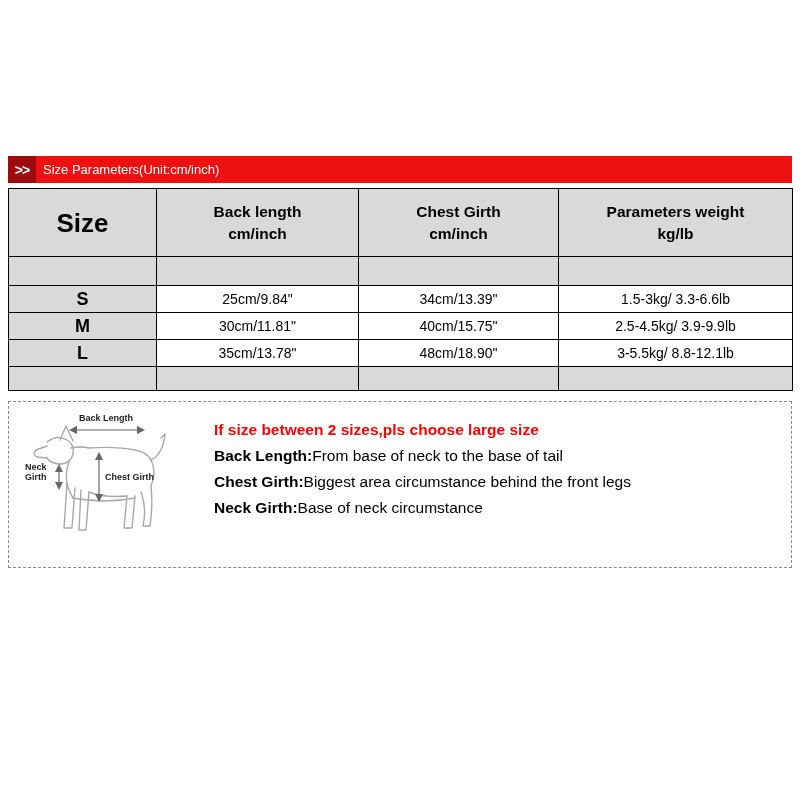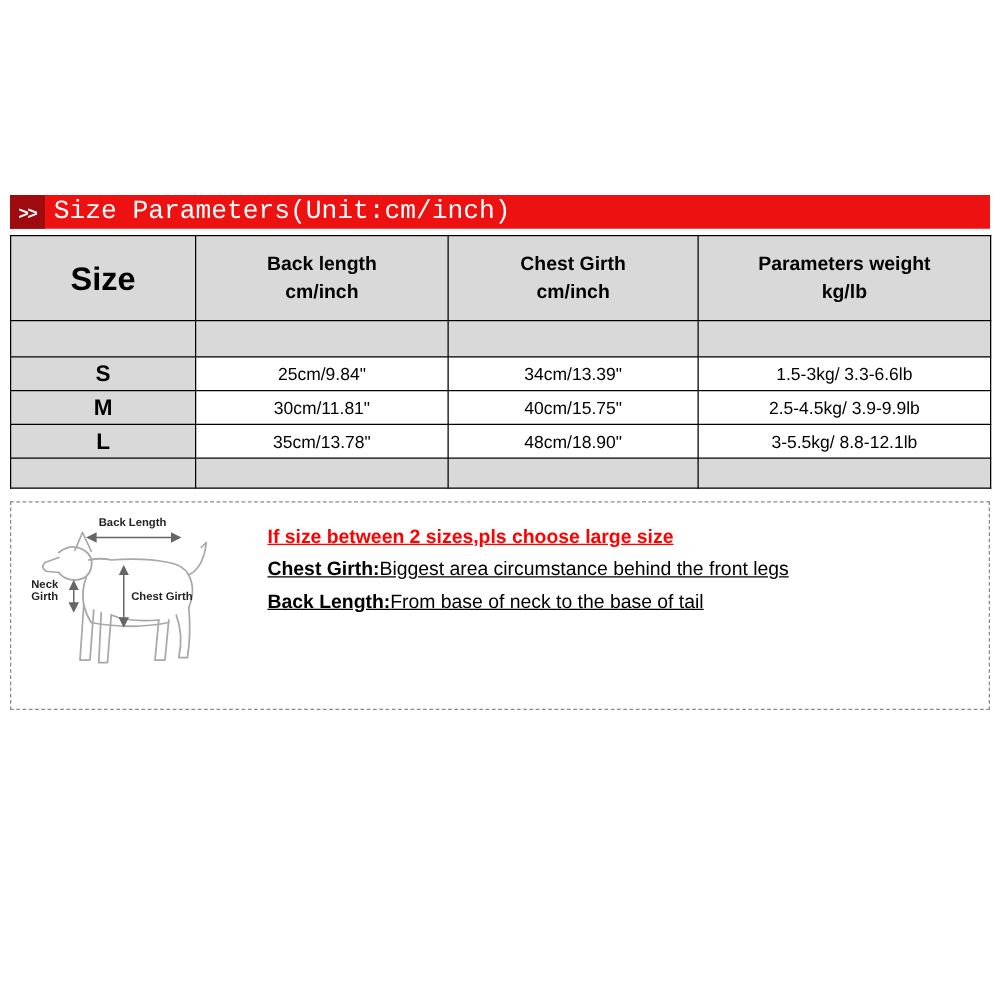--- a/index.html
+++ b/index.html
@@ -20,21 +20,21 @@
     background: #ee1111;
     color: #fff;
   }
   .banner-arrows {
     width: 28px; background: #9e0b0f;
     display: flex; align-items: center; justify-content: center;
     font-weight: bold; font-size: 14px; letter-spacing: -1px;
   }
   .banner-title {
     display: flex; align-items: center;
-    padding-left: 7px; font-size: 21px; font-family: Liberation Mono, monospace;
+    padding-left: 7px; font-size: 13px;
   }
 
   
   table.size-table {
     width: 100%;
     border-collapse: collapse;
     table-layout: fixed;
     margin-top: 5px;
   }
   .size-table td, .size-table th {
@@ -66,21 +66,21 @@
     height: 167px;
     display: flex;
   }
   .diagram-wrap { width: 205px; padding: 6px 0 0 14px; flex: none; }
   .notes {
     flex: 1;
     padding: 15px 6px 0 0;
     font-size: 15.5px;
     line-height: 26px;
   }
-  .note-line { white-space: nowrap; text-decoration: underline; }
+  .note-line { white-space: nowrap; }
   .note-red { color: #ff0000; font-weight: bold; }
   .note-label { font-weight: bold; }
 </style>
 </head>
 <body>
 
 <div class="page">
   <div class="content">
 
     <div class="banner">
@@ -175,22 +175,25 @@
             <text x="2" y="62">Neck</text>
             <text x="2" y="72">Girth</text>
             <text x="82" y="72">Chest Girth</text>
           </g>
         </svg>
       </div>
 
       <div class="notes">
         <div class="note-line note-red">If size between 2 sizes,pls choose large size</div>
         <div class="note-line">
+          <span class="note-label">Back Length:</span><span>From base of neck to the base of tail</span>
+        </div>
+        <div class="note-line">
           <span class="note-label">Chest Girth:</span><span>Biggest area circumstance behind the front legs</span>
         </div>
         <div class="note-line">
-          <span class="note-label">Back Length:</span><span>From base of neck to the base of tail</span>
+          <span class="note-label">Neck Girth:</span><span>Base of neck circumstance</span>
         </div>
       </div>
 
     </div>
   </div>
 </div>
 
 </body></html>

